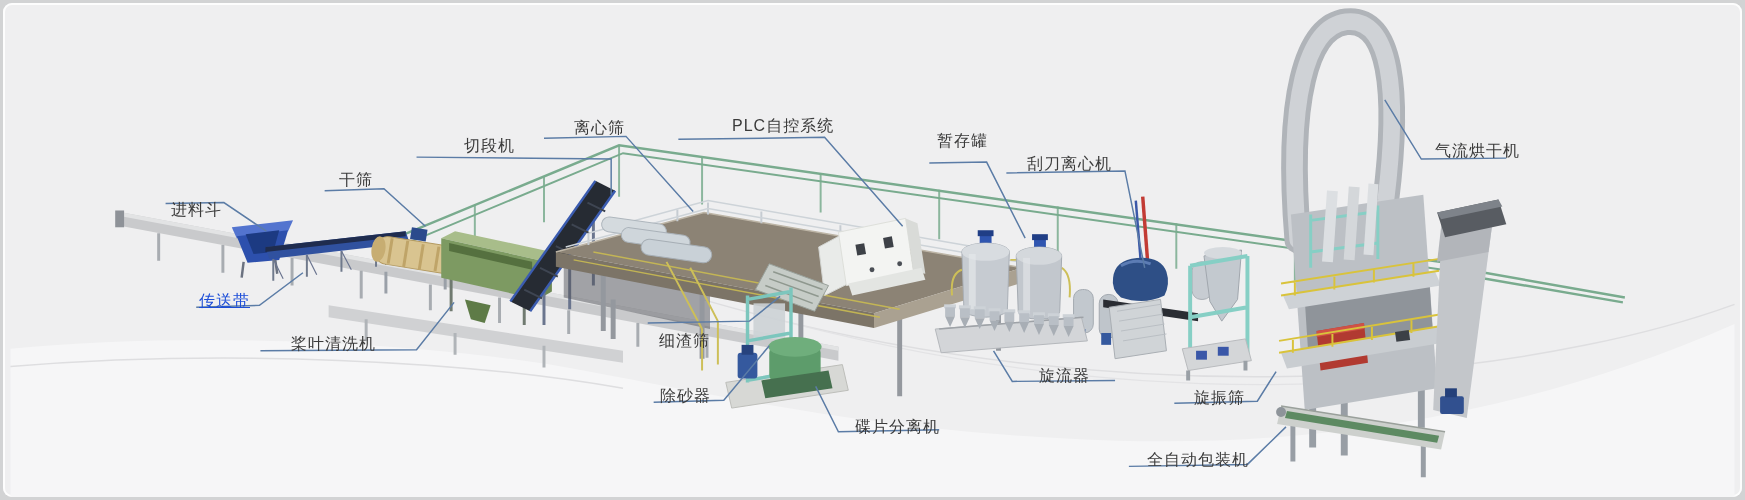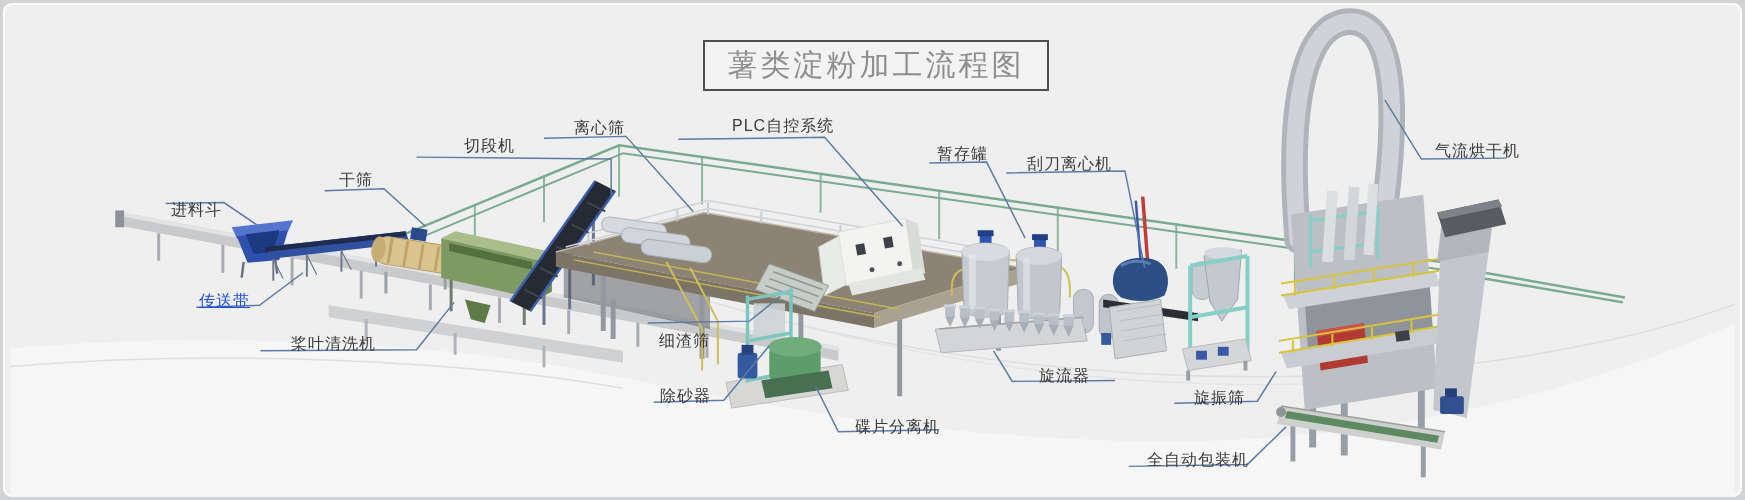--- a/index.html
+++ b/index.html
@@ -258,24 +258,23 @@
         <div class="eq-label" style="left: 168px; top: 182px; color: rgb(59, 59, 59); margin-top: 16px;">进料斗</div>
         <div class="eq-label" style="left: 336px; top: 168px; color: rgb(59, 59, 59);">干筛</div>
         <div class="eq-label" style="left: 196px; top: 289px; color: #1d4ed8; text-decoration: underline;">传送带</div>
         <div class="eq-label" style="left: 288px; top: 332px; color: rgb(59, 59, 59);">桨叶清洗机</div>
         <div class="eq-label" style="left: 461px; top: 134px; color: rgb(59, 59, 59);">切段机</div>
         <div class="eq-label" style="left: 571px; top: 116px; color: rgb(59, 59, 59);">离心筛</div>
         <div class="eq-label" style="left: 729px; top: 114px; color: rgb(59, 59, 59);">PLC自控系统</div>
         <div class="eq-label" style="left: 656px; top: 305px; color: rgb(59, 59, 59); margin-top: 24px;">细渣筛</div>
         <div class="eq-label" style="left: 657px; top: 384px; color: rgb(59, 59, 59);">除砂器</div>
         <div class="eq-label" style="left: 852px; top: 415px; color: rgb(59, 59, 59); font-family: Liberation Serif, serif;">碟片分离机</div>
-        <div class="eq-label" style="left: 934px; top: 142px; color: rgb(59, 59, 59); font-family: Liberation Serif, serif;">暂存罐</div>
+        <div class="eq-label" style="left: 934px; top: 129px; color: rgb(59, 59, 59); font-family: Liberation Serif, serif;">暂存罐</div>
         <div class="eq-label" style="left: 1024px; top: 152px; color: rgb(59, 59, 59);">刮刀离心机</div>
         <div class="eq-label" style="left: 1036px; top: 364px; color: rgb(59, 59, 59);">旋流器</div>
         <div class="eq-label" style="left: 1191px; top: 386px; color: rgb(59, 59, 59);">旋振筛</div>
         <div class="eq-label" style="left: 1432px; top: 139px; color: rgb(59, 59, 59);">气流烘干机</div>
         <div class="eq-label" style="left: 1144px; top: 448px; color: rgb(59, 59, 59);">全自动包装机</div>
       </div>
 
-    <div class="title-box">薯类淀粉加工流程图</div>
 
   </div>
 </div>
 
 </body></html>

